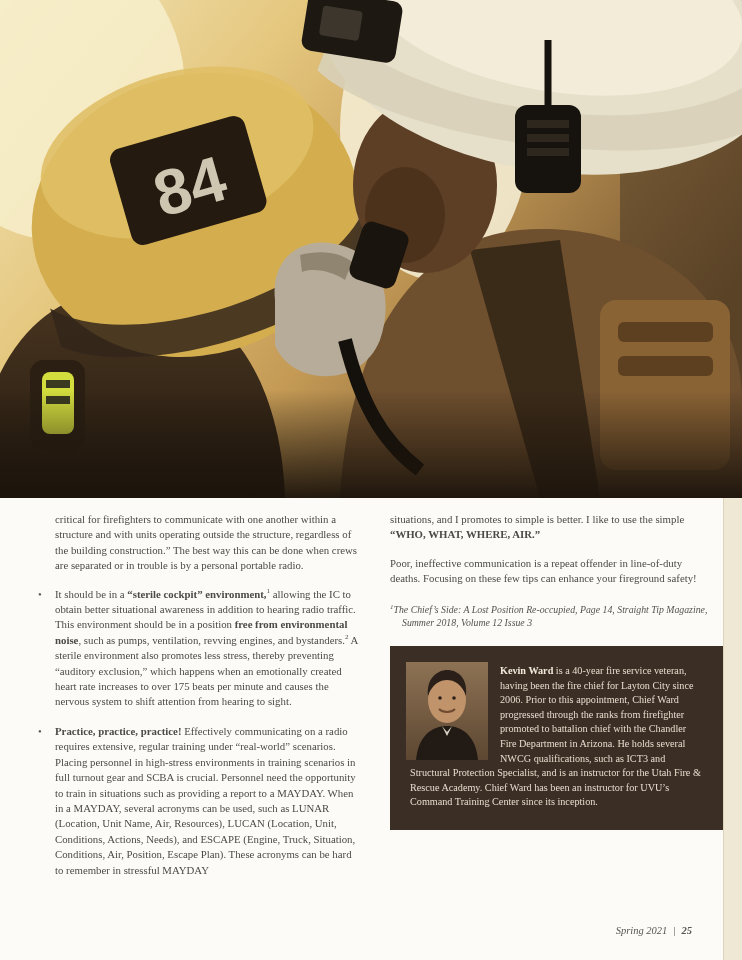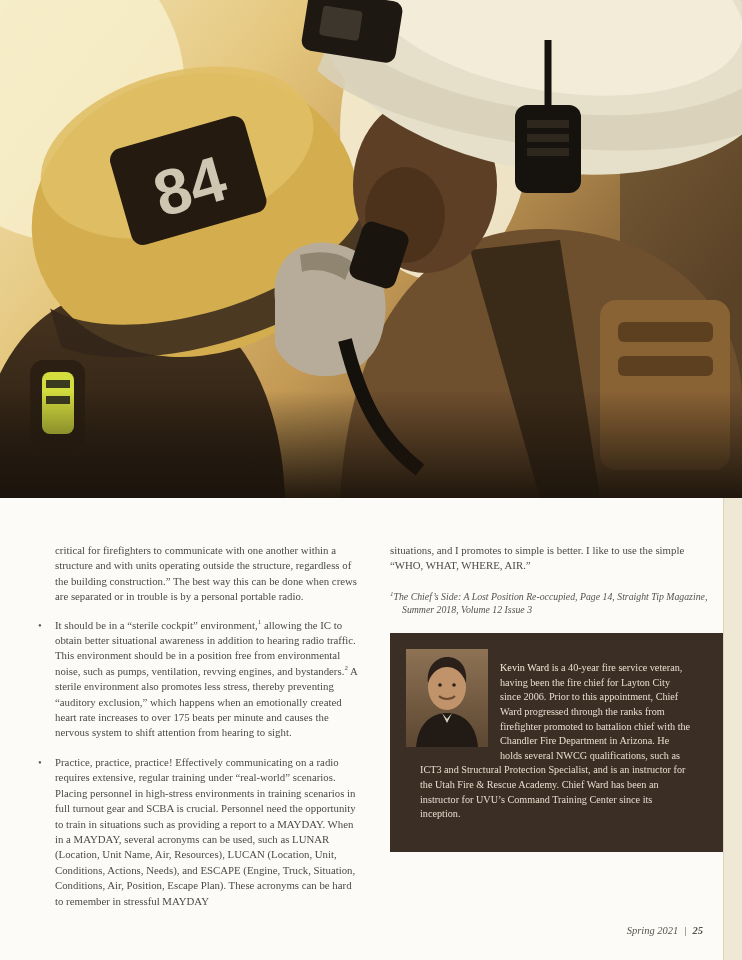--- a/index.html
+++ b/index.html
@@ -11,45 +11,45 @@
   }
   
   .page-edge{
     position:absolute;right:0;top:498px;bottom:0;width:18px;
     background:#efe8d4;border-left:1px solid #ddd3ba;
   }
   
   .photo-wrap{position:absolute;top:0;left:0;width:742px;height:498px;overflow:hidden;}
   .photo-wrap svg{display:block;}
   
-  .col{position:absolute;top:543px;font-size:10.8px;line-height:15.4px;}
+  .col{position:absolute;top:512px;font-size:10.8px;line-height:15.4px;}
   .col-left{left:55px;width:303px;}
   .col-right{left:390px;width:325px;}
   .col p{margin:0 0 13px;}
   ul.tips{list-style:none;margin:0;padding:0 0 0 0;}
   ul.tips li{position:relative;margin:0 0 14px;padding-left:0;}
   ul.tips .marker{position:absolute;left:-17px;top:0;color:#5a5a58;}
-  b{font-weight:normal;}
+  b{font-weight:bold;}
   .ul{}
   sup{font-size:7px;line-height:0;}
   
   .footnotes{font-style:italic;font-size:9.8px;line-height:13.2px;color:#55534f;margin-top:16px;}
   .footnotes p{margin:0 0 1px;padding-left:12px;text-indent:-12px;}
   
   .bio-box{
     margin-top:17px;width:301px;padding:14px 16px 16px;
     background:#3b2e25;color:#e7ddcd;
     font-size:10.2px;line-height:14.6px;
   }
   .bio-box .headshot{float:left;width:82px;height:98px;margin:2px 12px 4px 0;background:#7b6248;}
-  .bio-box p{margin:14px;}
+  .bio-box p{margin:4px;}
   .bio-box b{color:#f2eada;}
   
   .footer{
-    position:absolute;top:925px;left:11px;width:692px;text-align:right;
+    position:absolute;top:925px;left:0;width:692px;text-align:right;
     font-style:italic;font-size:10.5px;color:#56544f;
   }
   .footer .pgnum{font-weight:bold;}
   .footer span{margin-left:3px;}
 </style>
 </head>
 <body>
 
 <div class="photo-wrap">
   <svg width="742" height="498" viewBox="0 0 742 498">
@@ -135,20 +135,21 @@
     <li>
       <span class="marker">•</span>
       <b>Practice, practice, practice!</b><span> Effectively communicating on a radio requires extensive, regular training under “real-world” scenarios. Placing personnel in high-stress environments in training scenarios in full turnout gear and SCBA is crucial. Personnel need the opportunity to train in situations such as providing a report to a MAYDAY. When in a MAYDAY, several acronyms can be used, such as LUNAR (Location, Unit Name, Air, Resources), LUCAN (Location, Unit, Conditions, Actions, Needs), and ESCAPE (Engine, Truck, Situation, Conditions, Air, Position, Escape Plan). These acronyms can be hard to remember in stressful MAYDAY</span>
     </li>
   </ul>
 </div>
 
 <div class="col col-right">
   <p><span>situations, and I promotes to simple is better. I like to use the simple </span><b>“WHO, WHAT, WHERE, AIR.”</b></p>
 
+  <p><span>Poor, ineffective communication is a repeat offender in line-of-duty deaths. Focusing on these few tips can enhance your fireground safety!</span></p>
 
   <div class="footnotes">
     <p><sup>1</sup><span>The Chief’s Side: A Lost Position Re-occupied, Page 14, Straight Tip Magazine, Summer 2018, Volume 12 Issue 3</span></p>
   </div>
 
   <div class="bio-box">
     <svg class="headshot" width="82" height="98" viewBox="0 0 82 98">
       <defs>
         <linearGradient id="hsbg" x1="0" y1="0" x2="0" y2="1">
           <stop offset="0" stop-color="#8d7254"></stop>

